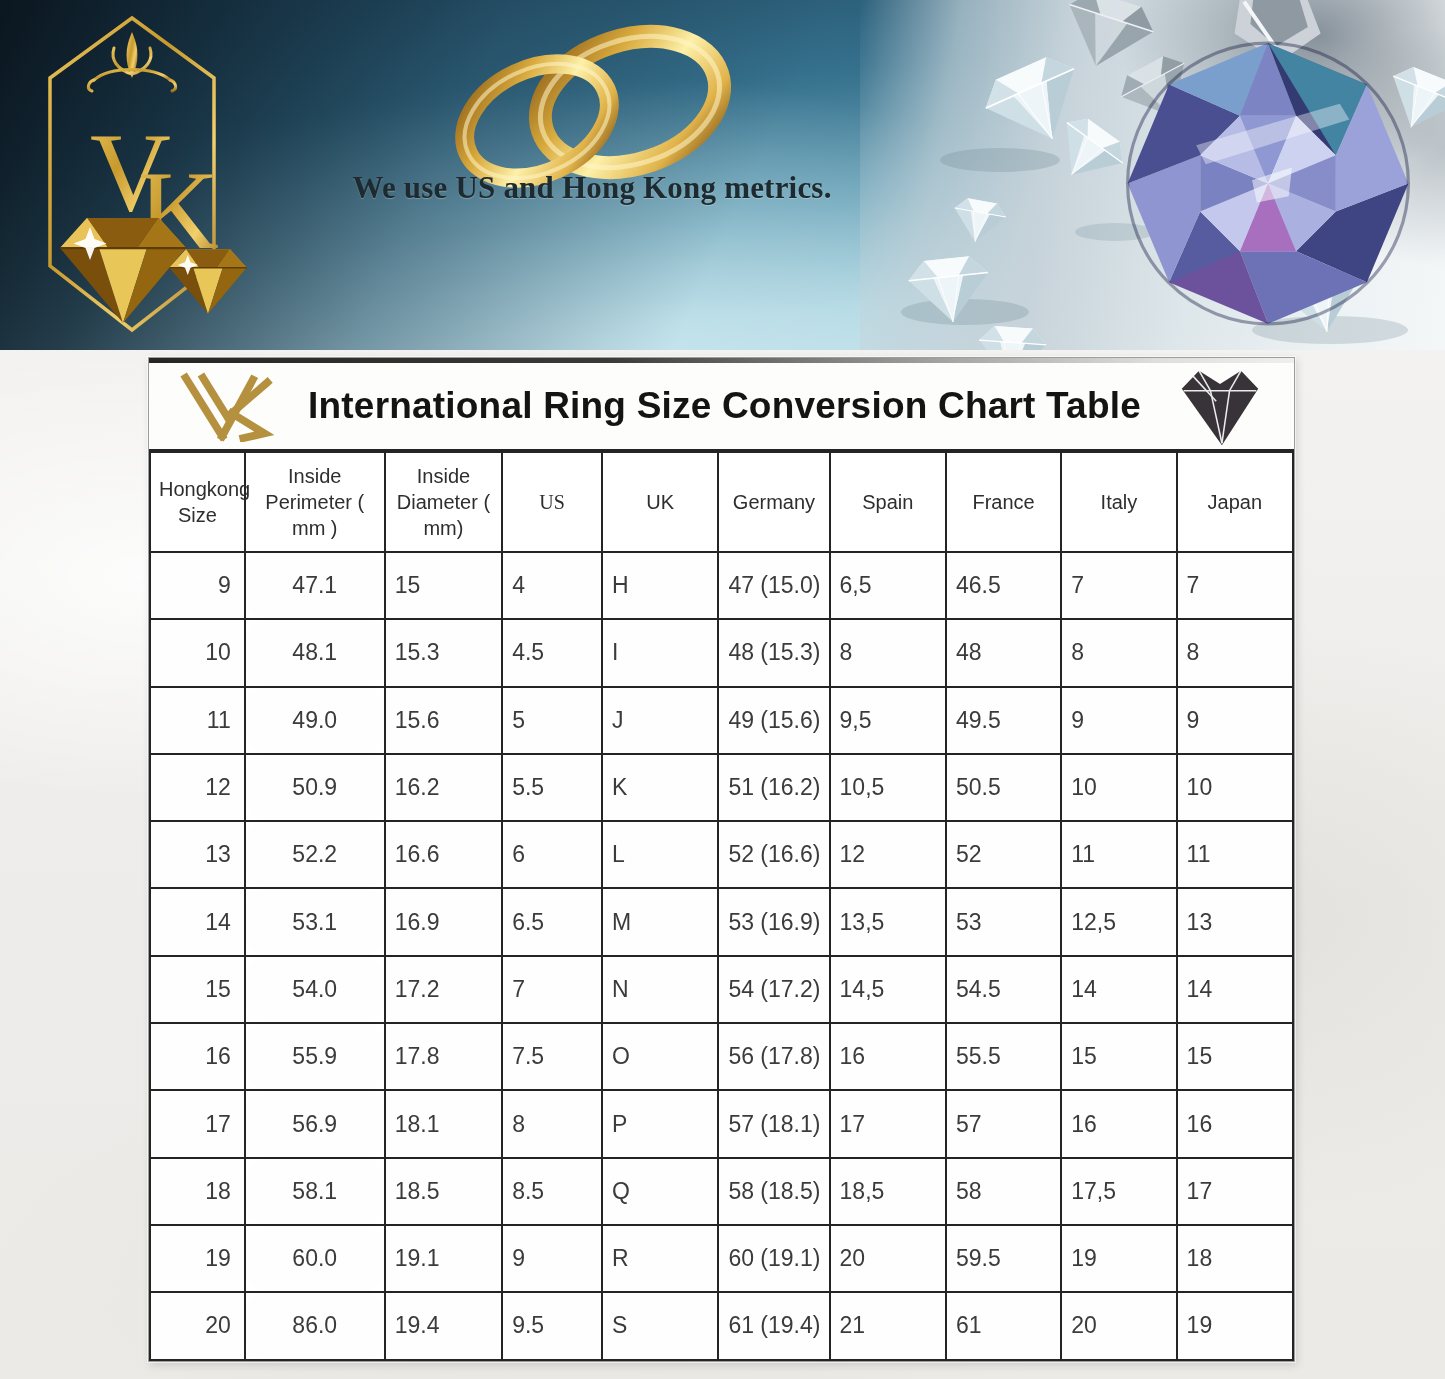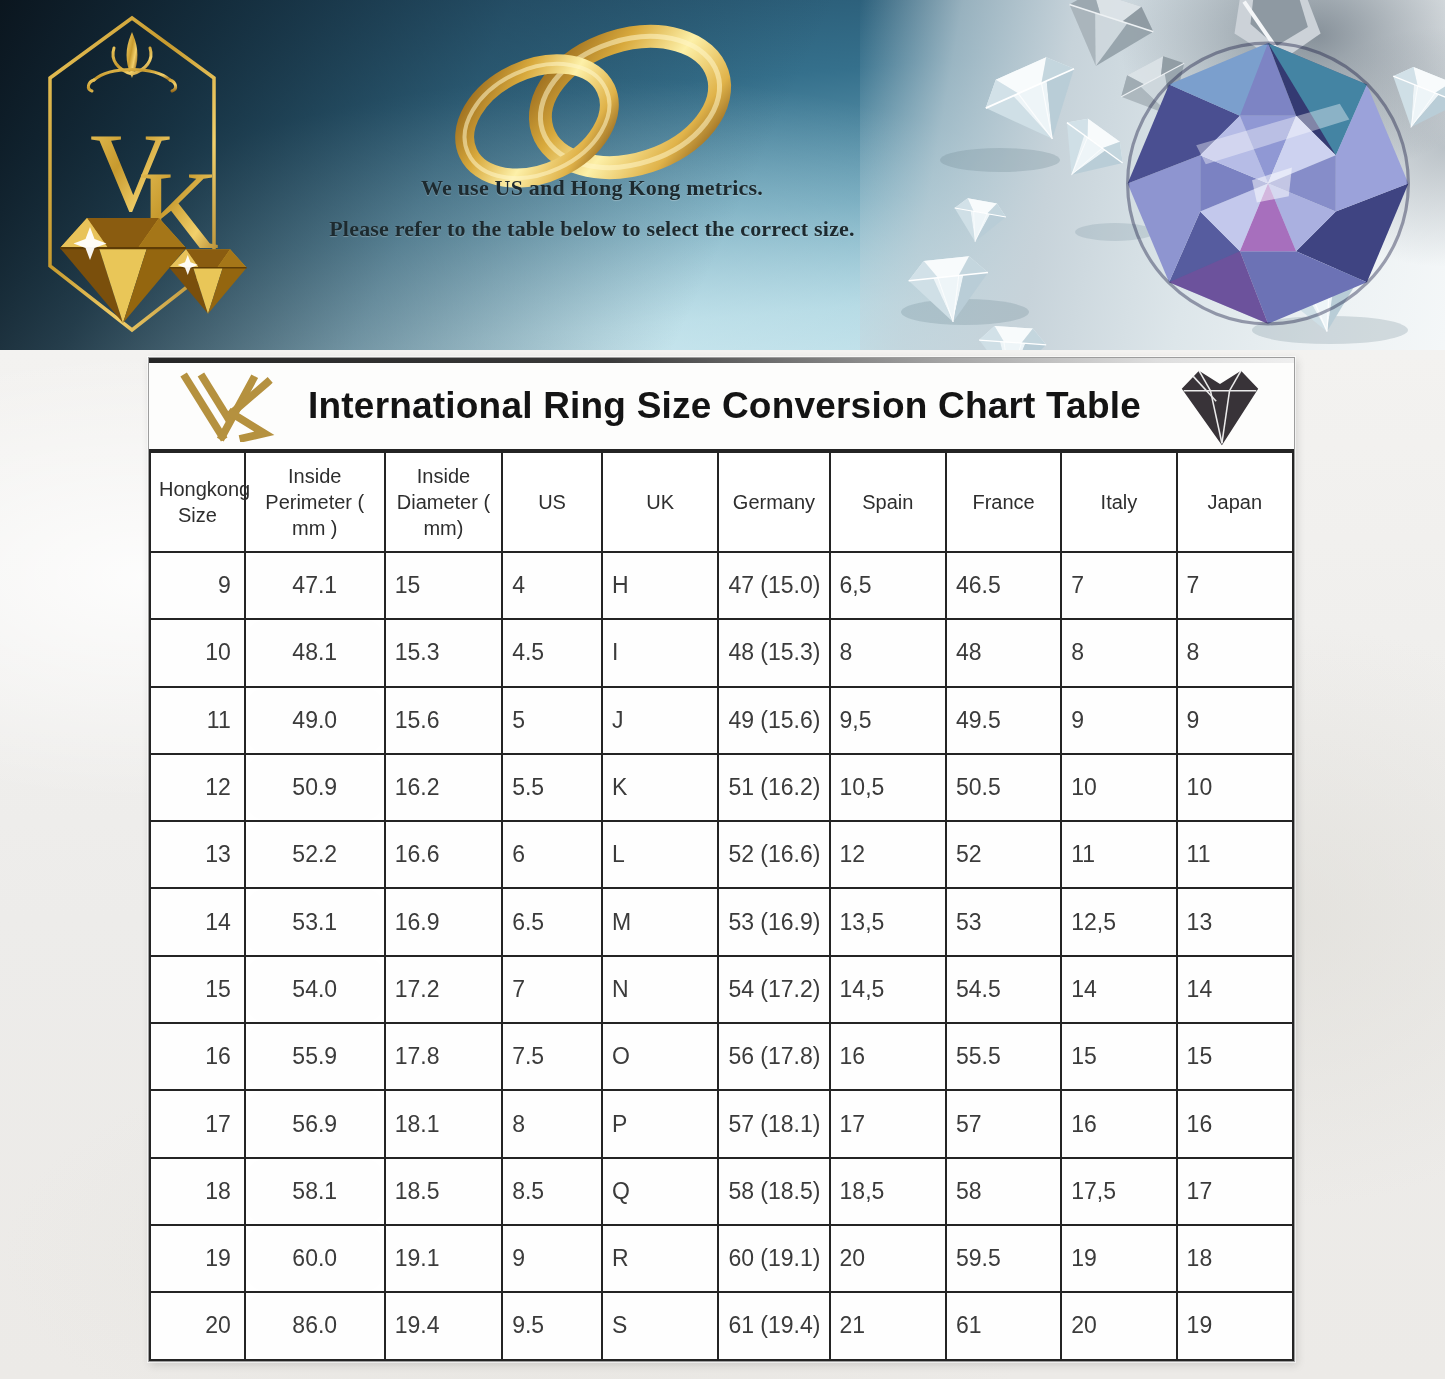--- a/index.html
+++ b/index.html
@@ -23,21 +23,21 @@
     background:
       radial-gradient(ellipse 320px 230px at 78% 10%, rgba(84,96,108,.65), rgba(84,96,108,0) 62%),
       radial-gradient(ellipse 260px 200px at 100% 42%, rgba(120,132,142,.45), rgba(120,132,142,0) 60%),
       linear-gradient(100deg, rgba(199,212,219,0) 0%, rgba(196,210,217,.7) 16%, #c7d3da 34%, #dde6ea 58%, #edf2f4 82%, #f4f7f8 100%);
   }
   .photo svg { position:absolute; overflow:visible; }
   .banner-msg {
     position:absolute; left:172px; top:167px; width:840px;
     text-align:center; color:#1d2a2f;
     font-family:"Liberation Serif", serif; font-weight:700;
-    font-size:22px; line-height:41px; letter-spacing:.2px;
+    font-size:31px; line-height:41px; letter-spacing:.2px;
     text-shadow:0 1px 1px rgba(255,255,255,.25);
   }
   .hex-logo { position:absolute; left:42px; top:14px; overflow:visible; }
   .rings    { position:absolute; left:455px; top:24px; overflow:visible; }
 
   
   .content {
     position:absolute; top:350px; left:0; width:1445px; height:1029px;
     background:
       radial-gradient(ellipse 620px 320px at 10% 22%, rgba(255,255,255,.85), rgba(255,255,255,0) 70%),
@@ -76,21 +76,21 @@
   table.ring thead tr { height:100px; }
   table.ring tbody tr { height:67.3px; background:#fefefe; }
   table.ring th {
     font-size:20px; line-height:26px; font-weight:400; color:#2e2e2e;
     text-align:center; padding:4px 8px; background:#fff;
   }
   table.ring td.col0 { text-align:right;  padding-right:13px; }
   table.ring td.col1 { text-align:center;border-radius:23px; }
   table.ring td:not(.col0):not(.col1) { text-align:left; padding-left:9px; }
   th.col0 { width:92px; } th.col1 { width:136px; } th.col2 { width:114px; }
-  th.col3 { width:97px; } th.col4 { width:113px; } th.col5 { width:108px; }
+  th.col3 { width:97px;font-family:Liberation Serif, serif; } th.col4 { width:113px; } th.col5 { width:108px; }
   th.col6 { width:113px; } th.col7 { width:112px; } th.col8 { width:112px; }
   th.col9 { width:113px; }
 </style>
 </head>
 <body>
 
 <div class="banner">
 
   <div class="photo">
     <svg width="585" height="350" viewBox="0 0 585 350">
@@ -217,21 +217,20 @@
       </linearGradient>
     </defs>
     <ellipse cx="175" cy="78" rx="92" ry="62" fill="none" stroke="url(#goldRing)" stroke-width="23" transform="rotate(-18 175 78)"></ellipse>
     <ellipse cx="175" cy="78" rx="92" ry="62" fill="none" stroke="rgba(255,246,200,.55)" stroke-width="5" transform="rotate(-18 175 78)"></ellipse>
     <ellipse cx="82" cy="97" rx="76" ry="52" fill="none" stroke="url(#goldRing)" stroke-width="19" transform="rotate(-25 82 97)"></ellipse>
     <ellipse cx="82" cy="97" rx="76" ry="52" fill="none" stroke="rgba(255,246,200,.55)" stroke-width="4" transform="rotate(-25 82 97)"></ellipse>
   </svg>
 
   <div class="banner-msg">
     <div>We use US and Hong Kong metrics.</div>
-    <div>Please refer to the table below to select the correct size.</div>
   </div>
 </div>
 
 <div class="content">
   <div class="table-wrap">
     <div class="title-strip"></div>
 
     <div class="title-bar">
       <svg class="title-monogram" viewBox="0 0 100 75">
         <g stroke="#b5913f" stroke-width="8" fill="none" stroke-linecap="square">

